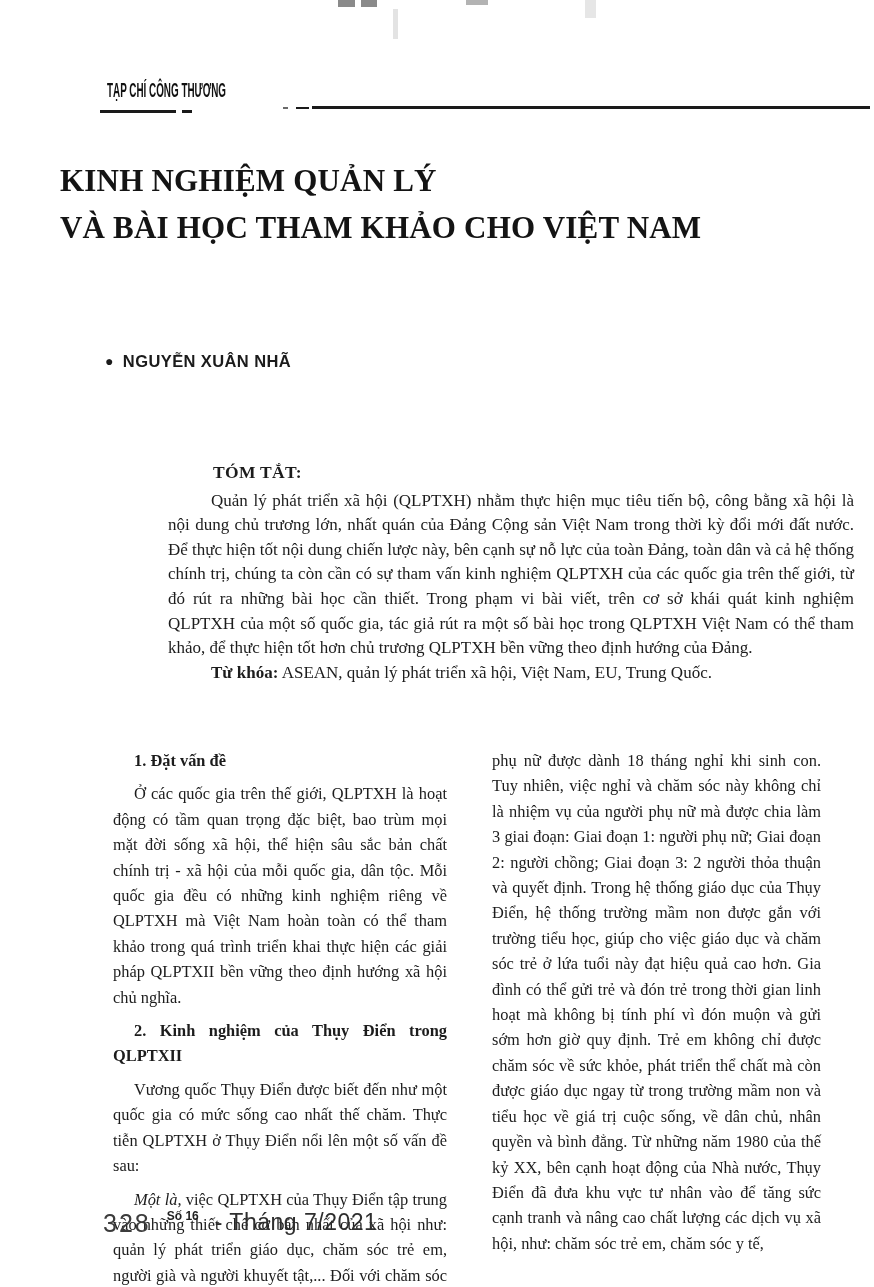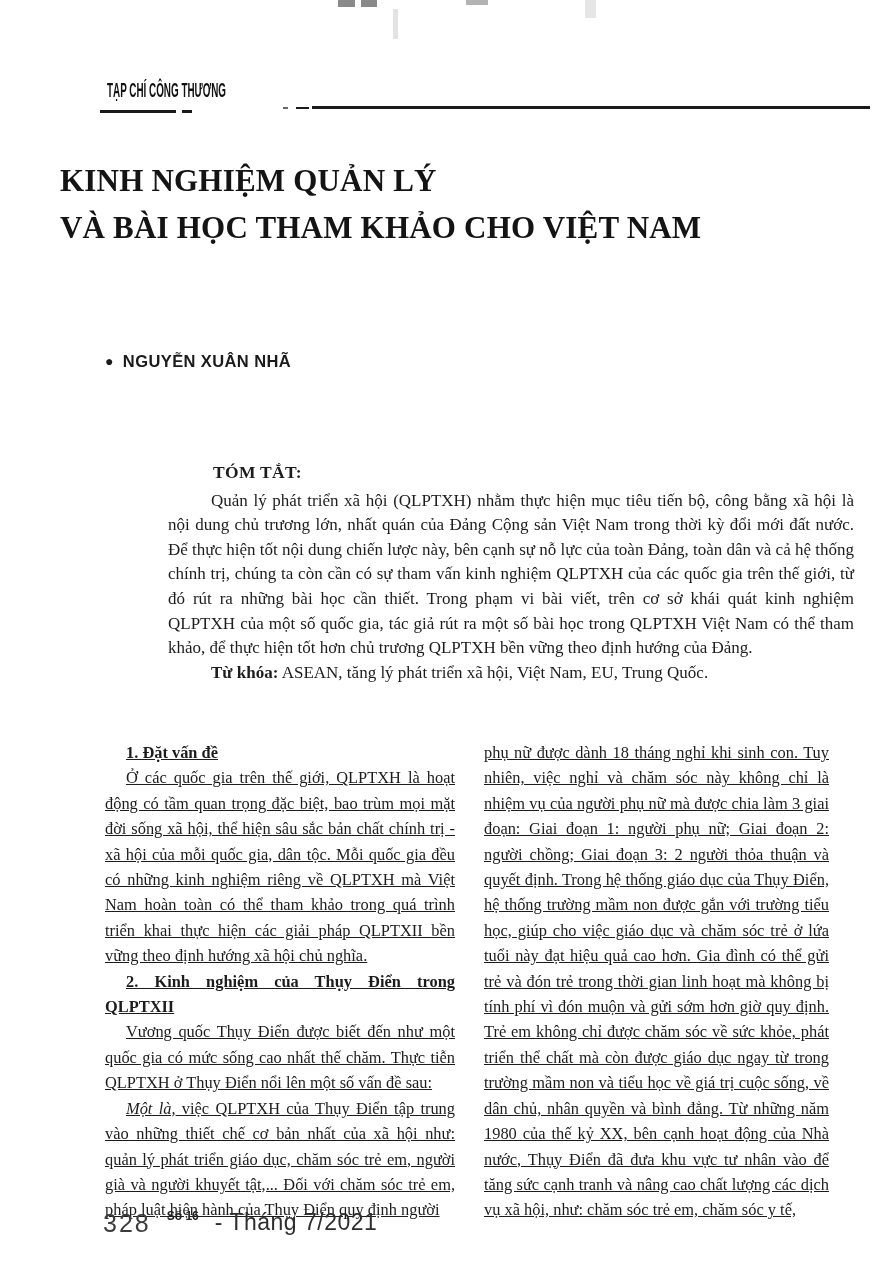--- a/index.html
+++ b/index.html
@@ -63,21 +63,21 @@
   .kw-label{font-weight:bold;}
 
   
   .columns{
     position:absolute;left:105px;top:740px;width:724px;
     display:flex;gap:29px;
     font-size:16.4px;line-height:25.4px;text-align:justify;
   }
   .col-left{width:350px;}
   .col-right{width:345px;}
-  .columns p{margin:0;text-indent:21px;text-decoration:underline;}
+  .columns p{margin:8px;text-indent:21px;}
   .columns p.cont{text-indent:0;}
   .body-heading{font-weight:bold;}
   .lead-italic{font-style:italic;}
 
   
   .footer{
     position:absolute;left:103px;top:1209px;
     display:flex;align-items:flex-start;
     font-family:"Liberation Sans", sans-serif;
     color:#2e2e2e;
@@ -110,21 +110,21 @@
     <div>VÀ BÀI HỌC THAM KHẢO CHO VIỆT NAM</div>
   </div>
 
   <div class="author">
     <span class="bullet">●</span><span>NGUYỄN XUÂN NHÃ</span>
   </div>
 
   <div class="abstract">
     <div class="abstract-heading">TÓM TẮT:</div>
     <p class="abstract-body">Quản lý phát triển xã hội (QLPTXH) nhằm thực hiện mục tiêu tiến bộ, công bằng xã hội là nội dung chủ trương lớn, nhất quán của Đảng Cộng sản Việt Nam trong thời kỳ đổi mới đất nước. Để thực hiện tốt nội dung chiến lược này, bên cạnh sự nỗ lực của toàn Đảng, toàn dân và cả hệ thống chính trị, chúng ta còn cần có sự tham vấn kinh nghiệm QLPTXH của các quốc gia trên thế giới, từ đó rút ra những bài học cần thiết. Trong phạm vi bài viết, trên cơ sở khái quát kinh nghiệm QLPTXH của một số quốc gia, tác giả rút ra một số bài học trong QLPTXH Việt Nam có thể tham khảo, để thực hiện tốt hơn chủ trương QLPTXH bền vững theo định hướng của Đảng.</p>
-    <p class="abstract-keywords"><span class="kw-label">Từ khóa:</span><span> ASEAN, tăng lý phát triển xã hội, Việt Nam, EU, Trung Quốc.</span></p>
+    <p class="abstract-keywords"><span class="kw-label">Từ khóa:</span><span> ASEAN, quản lý phát triển xã hội, Việt Nam, EU, Trung Quốc.</span></p>
   </div>
 
   <div class="columns">
     <div class="col-left">
       <p class="body-heading">1. Đặt vấn đề</p>
       <p>Ở các quốc gia trên thế giới, QLPTXH là hoạt động có tầm quan trọng đặc biệt, bao trùm mọi mặt đời sống xã hội, thể hiện sâu sắc bản chất chính trị - xã hội của mỗi quốc gia, dân tộc. Mỗi quốc gia đều có những kinh nghiệm riêng về QLPTXH mà Việt Nam hoàn toàn có thể tham khảo trong quá trình triển khai thực hiện các giải pháp QLPTXII bền vững theo định hướng xã hội chủ nghĩa.</p>
       <p class="body-heading">2. Kinh nghiệm của Thụy Điển trong QLPTXII</p>
       <p>Vương quốc Thụy Điển được biết đến như một quốc gia có mức sống cao nhất thế chăm. Thực tiễn QLPTXH ở Thụy Điển nổi lên một số vấn đề sau:</p>
       <p><span class="lead-italic">Một là,</span><span> việc QLPTXH của Thụy Điển tập trung vào những thiết chế cơ bản nhất của xã hội như: quản lý phát triển giáo dục, chăm sóc trẻ em, người già và người khuyết tật,... Đối với chăm sóc trẻ em, pháp luật hiện hành của Thụy Điển quy định người</span></p>
     </div>

